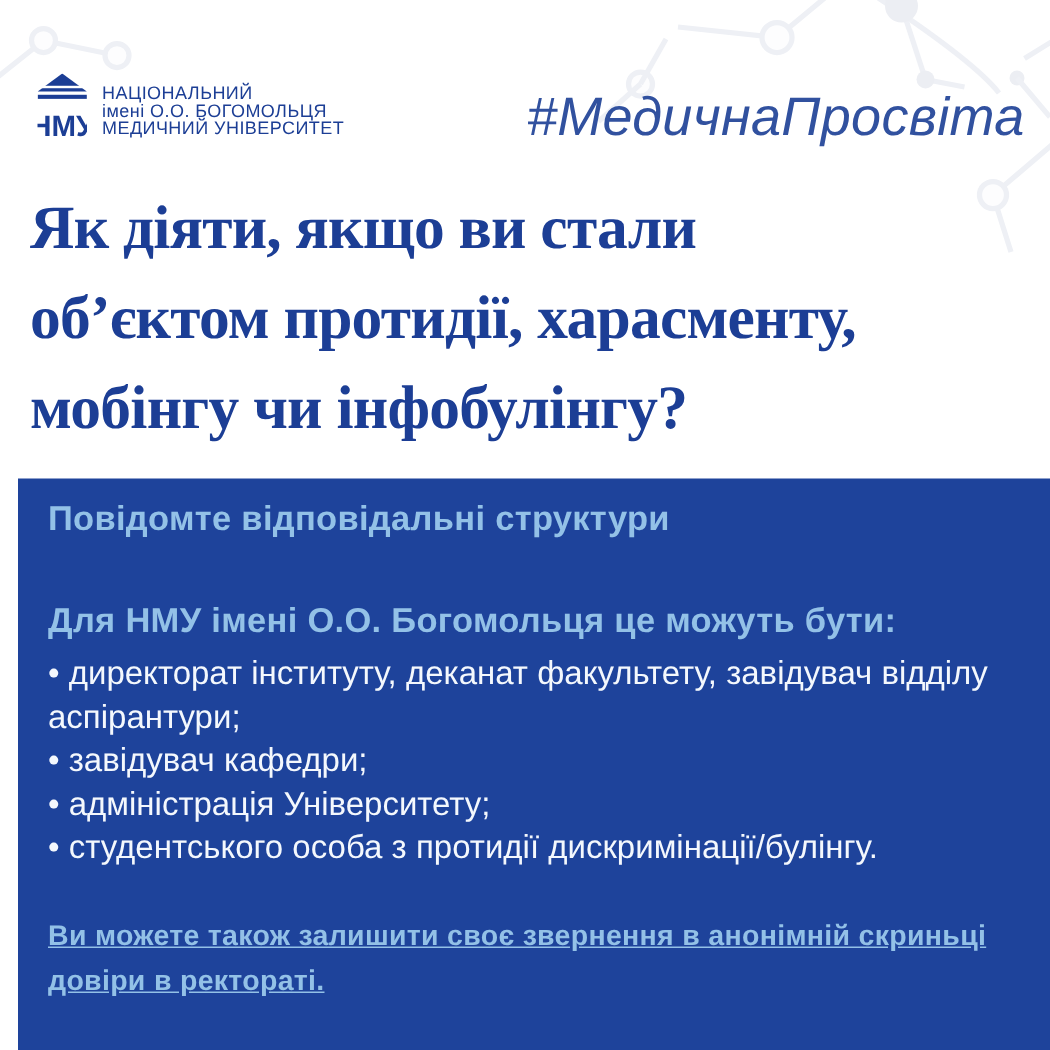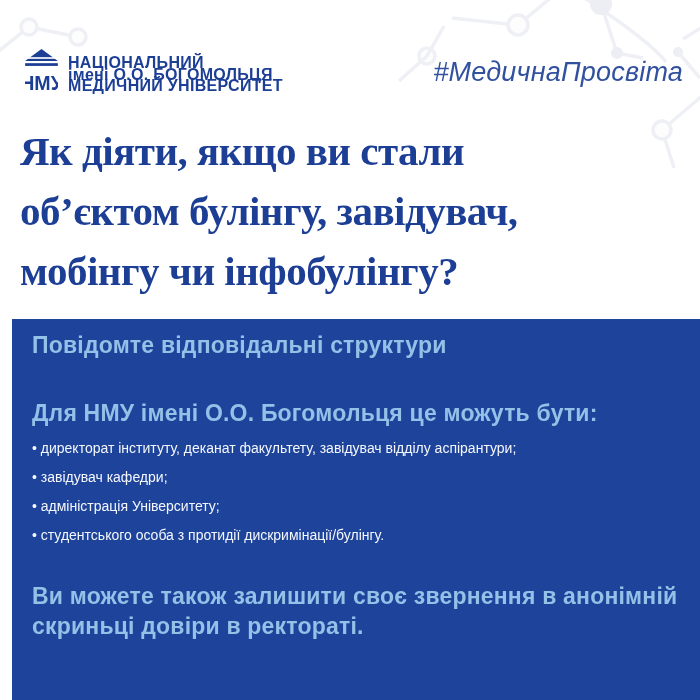--- a/index.html
+++ b/index.html
@@ -14,27 +14,27 @@
     background:var(--background-white,#fff);
   }
   .pattern { position:absolute; top:0; left:0; }
   .brand {
     position:absolute; top:49px; left:25px;
     display:flex; align-items:flex-start; gap:10px;
   }
   .brand-icon { display:block; }
   .brand-text {
     padding-top:8px;
-    font-size:16px; font-weight:bold; line-height:11.6px;
+    font-size:12px; font-weight:normal; line-height:11.6px;
     letter-spacing:.3px; color:var(--primary-blue,#1C3E95);
     white-space:nowrap;
   }
   .hashtag {
     position:absolute; top:57px; right:17px;
-    font-size:27px; font-style:italic;
+    font-size:36px; font-style:italic;
     color:var(--hashtag-blue,#31519F);
     letter-spacing:.2px;
   }
   .headline {
     position:absolute; top:121px; left:20px; width:670px;
     margin:0; font-size:41px; font-weight:bold; line-height:60px;
     letter-spacing:-0.5px; color:var(--primary-blue,#1C3E95);
   }
   .headline span { display:block;font-family:Liberation Serif, serif; }
   
@@ -45,27 +45,27 @@
   }
   .intro {
     margin:0; font-size:23px; font-weight:bold;
     color:var(--light-blue-text,#93C1E7); letter-spacing:.2px;
   }
   .list-title {
     margin:41px 0 0 0; font-size:23px; font-weight:bold;
     color:var(--light-blue-text,#93C1E7); letter-spacing:.2px;
   }
   .bullets {
-    margin-top:7px; font-size:14px; line-height:29px;
+    margin-top:7px; font-size:22px; line-height:29px;
     color:var(--body-text-white,#F4F8FD); font-weight:normal;
   }
   .outro {
     margin:31px 0 0 0; width:668px;
-    font-size:23px; font-weight:bold; line-height:30px;
-    color:var(--light-blue-text,#93C1E7); letter-spacing:.2px;
+    font-size:19px; font-weight:bold; line-height:30px;
+    color:var(--light-blue-text,#93C1E7); letter-spacing:.2px;text-decoration:underline;
   }
 </style>
 </head>
 <body>
 
 <div class="poster">
 
   <div class="top">
 
     <svg class="pattern" width="700" height="319" viewBox="0 0 700 319">
@@ -104,21 +104,21 @@
         <div>НАЦІОНАЛЬНИЙ</div>
         <div>імені О.О. БОГОМОЛЬЦЯ</div>
         <div>МЕДИЧНИЙ УНІВЕРСИТЕТ</div>
       </div>
     </div>
 
     <div class="hashtag">#МедичнаПросвіта</div>
 
     <h1 class="headline">
       <span>Як діяти, якщо ви стали</span>
-      <span>об’єктом булінгу, завідувач,</span>
+      <span>об’єктом протидії, харасменту,</span>
       <span>мобінгу чи інфобулінгу?</span>
     </h1>
   </div>
 
   <div class="panel">
     <p class="intro">Повідомте відповідальні структури</p>
     <p class="list-title">Для НМУ імені О.О. Богомольця це можуть бути:</p>
     <div class="bullets">
         <div>• директорат інституту, деканат факультету, завідувач відділу аспірантури;</div>
         <div>• завідувач кафедри;</div>

